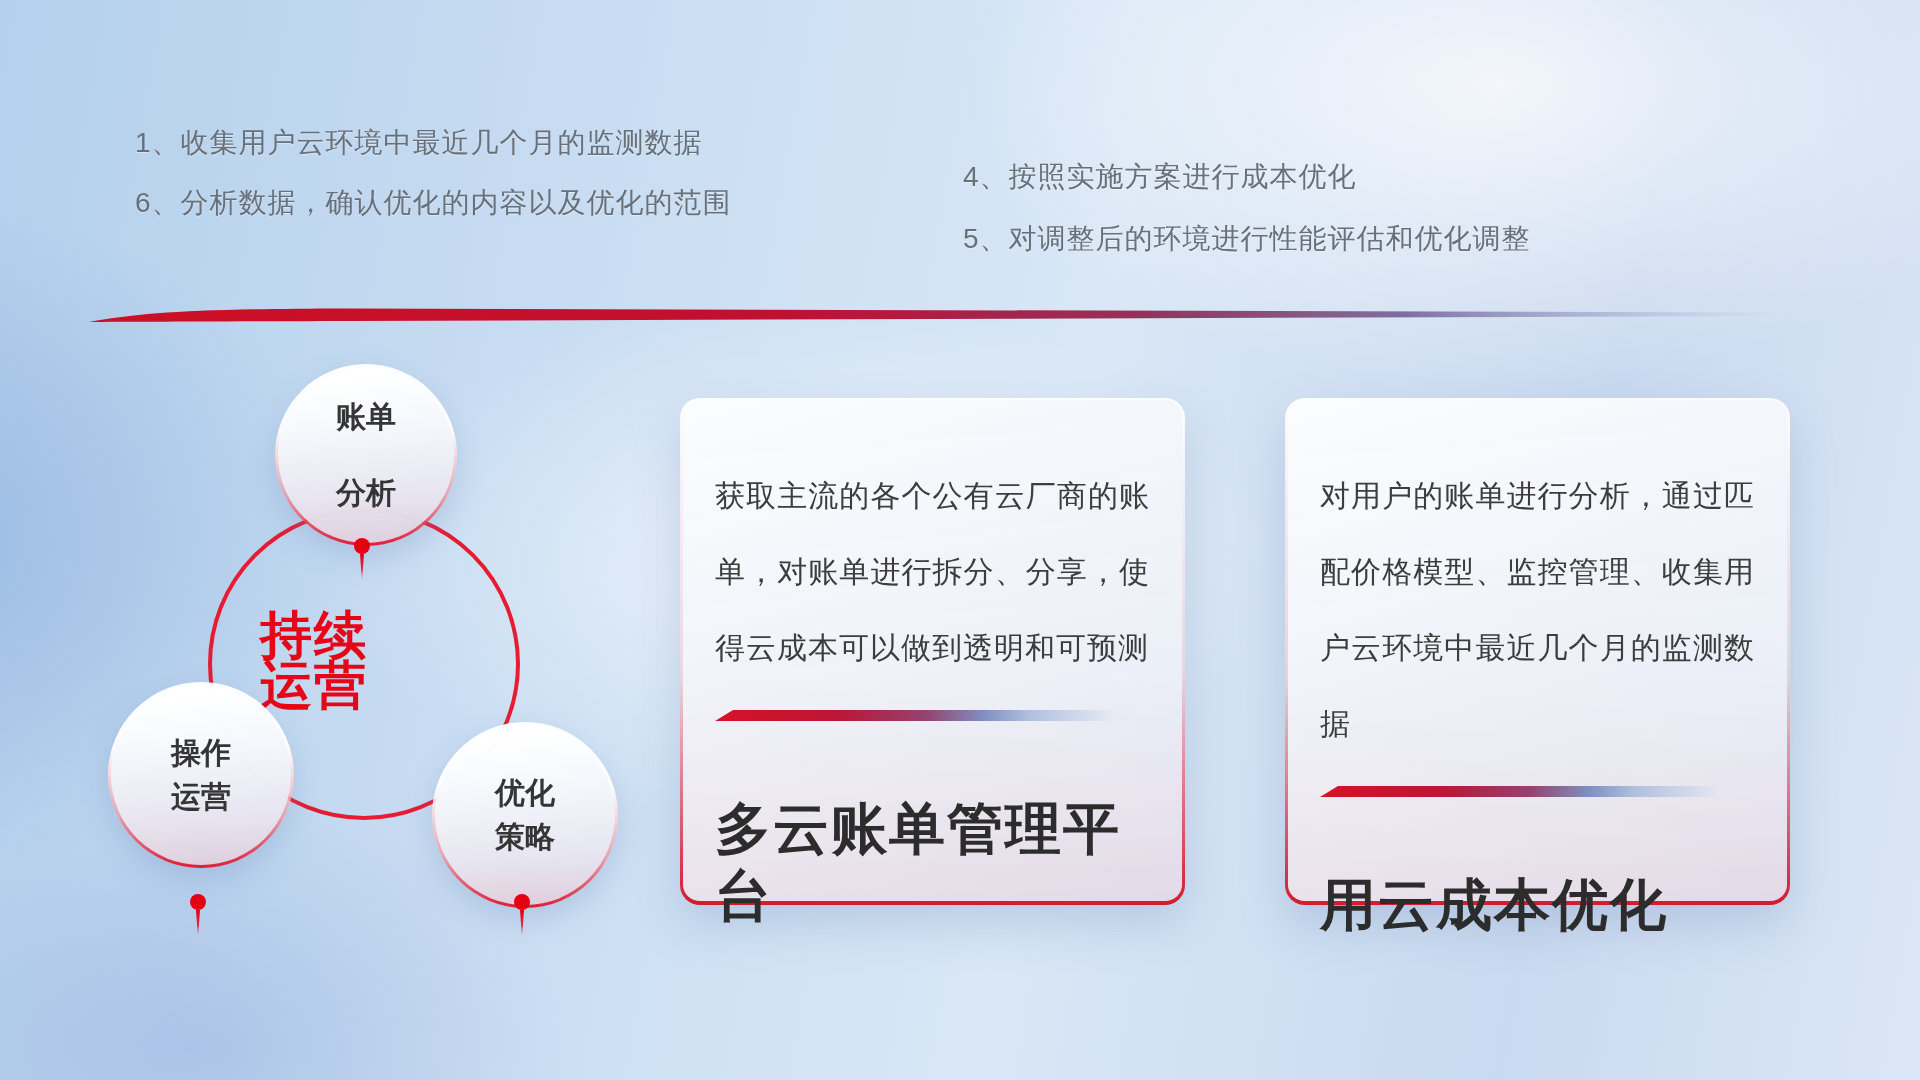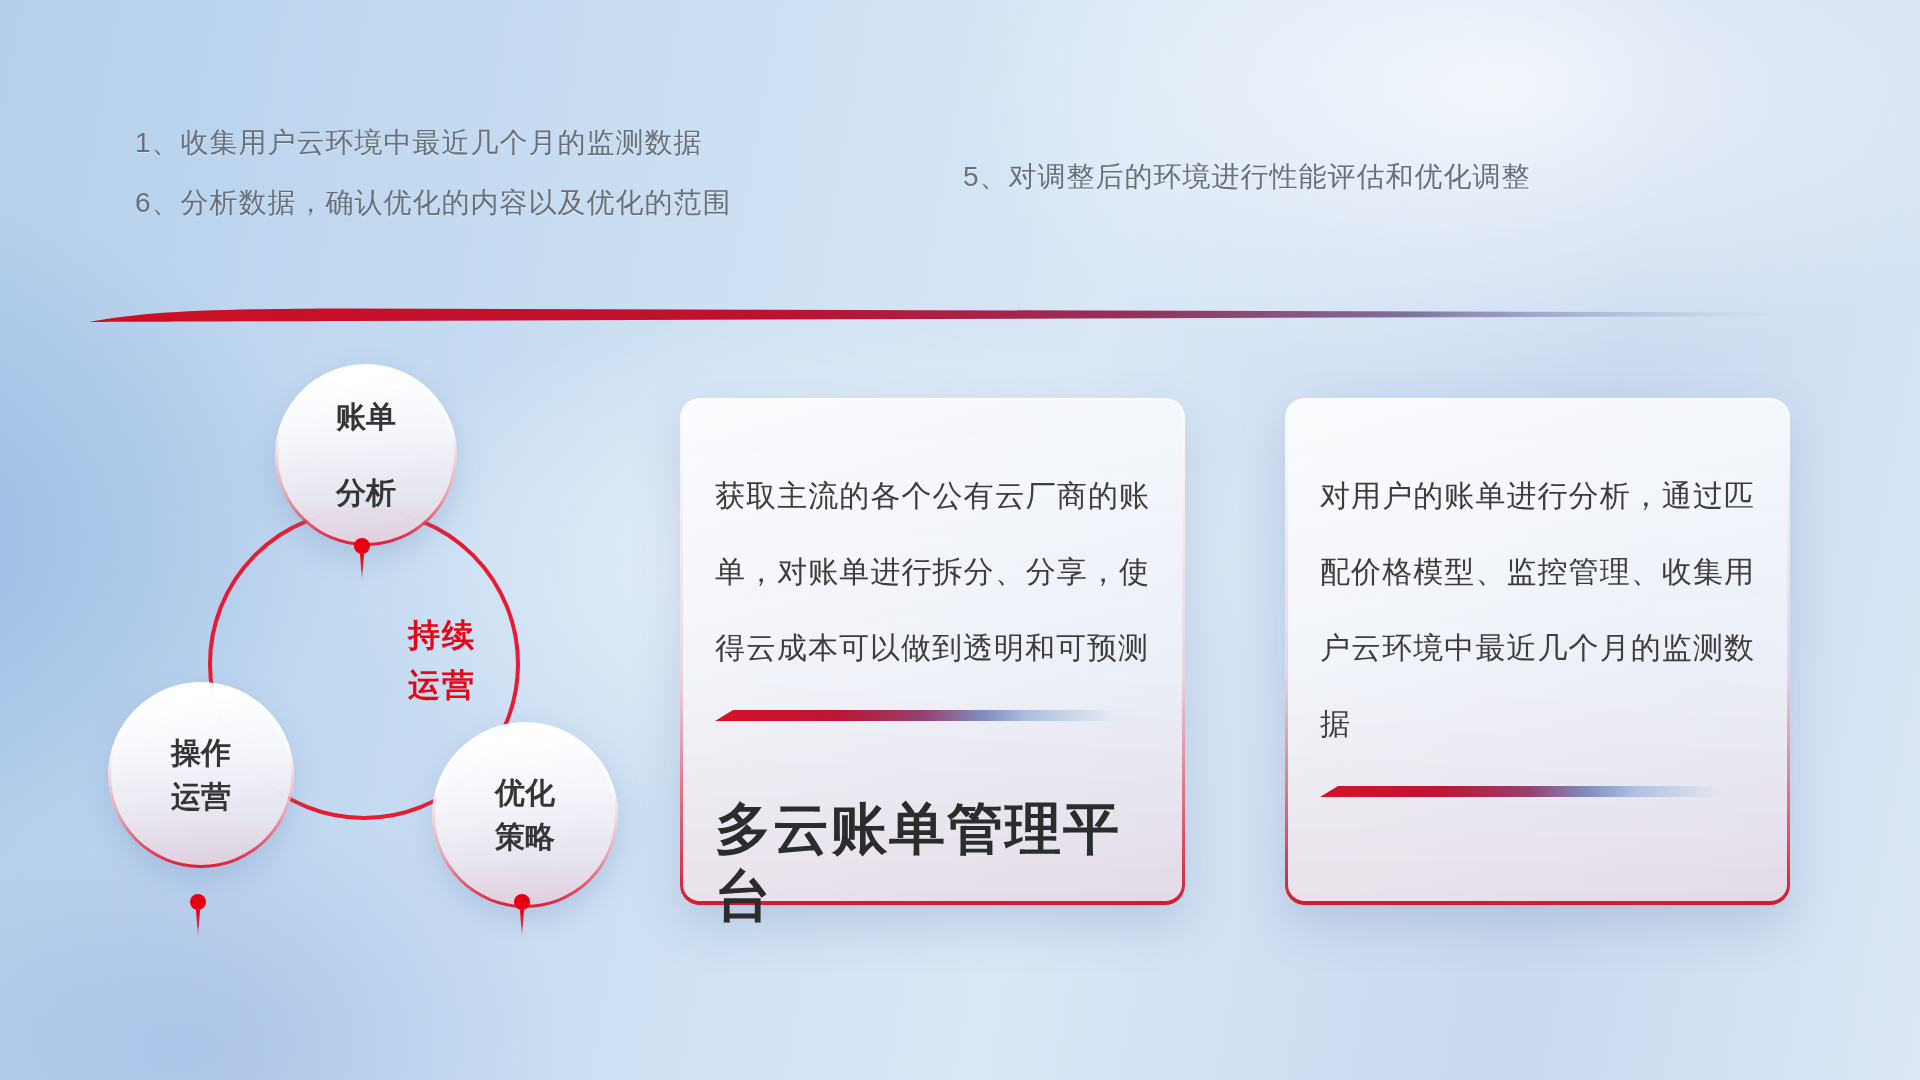--- a/index.html
+++ b/index.html
@@ -24,22 +24,22 @@
   .node{position:absolute;border-radius:50%;display:flex;flex-direction:column;
     align-items:center;justify-content:center;text-align:center;
     font-weight:600;color:#353535;border:3px solid transparent;
     background:
       linear-gradient(172deg, rgba(255,255,255,0.95) 10%, rgba(233,238,248,0.9) 65%, rgba(221,228,242,0.88) 100%) padding-box,
       linear-gradient(to bottom, rgba(255,255,255,0.95) 35%, rgba(238,150,160,0.8) 72%, rgba(223,18,44,0.95) 100%) border-box;
     box-shadow:0 12px 28px rgba(110,140,190,0.28);}
   .node-top{left:275px;top:364px;width:176px;height:176px;font-size:30px;line-height:44px;gap:32px;}
   .node-bl{left:108px;top:682px;width:180px;height:180px;font-size:30px;line-height:44px;}
   .node-br{left:432px;top:722px;width:180px;height:180px;font-size:30px;line-height:44px;}
-  .center-label{position:absolute;left:276px;top:610px;width:200px;text-align:right;
-    font-size:32px;line-height:50px;font-weight:800;color:#e60617;letter-spacing:2px;}
+  .center-label{position:absolute;left:260px;top:610px;width:200px;text-align:left;
+    font-size:52px;line-height:50px;font-weight:800;color:#e60617;letter-spacing:2px;}
   .pin-dot{position:absolute;width:16px;height:16px;border-radius:50%;background:#e60012;z-index:4;}
   .pin-tail{position:absolute;width:4px;height:28px;z-index:4;
     background:linear-gradient(#e60012 0%, rgba(230,0,18,0.8) 55%, rgba(230,0,18,0) 100%);
     clip-path:polygon(0 0,100% 0,50% 100%);}
 
   
   .card{position:absolute;top:398px;width:505px;height:507px;border-radius:20px;
     box-sizing:border-box;padding:58px 32px 0;
     border:solid transparent;border-width:2px 3px 4px;
     background:
@@ -57,20 +57,21 @@
     font-weight:700;color:#2c2c2c;letter-spacing:2px;}
 </style>
 </head>
 <body>
 
 <div class="steps steps-left">
   <div>1、收集用户云环境中最近几个月的监测数据</div>
   <div>6、分析数据，确认优化的内容以及优化的范围</div>
 </div>
 <div class="steps steps-right">
+  <div>4、按照实施方案进行成本优化</div>
   <div>5、对调整后的环境进行性能评估和优化调整</div>
 </div>
 
 <svg class="swoosh" viewBox="0 0 1705 22" aria-hidden="true">
   <defs>
     <linearGradient id="swooshGrad" x1="0" y1="0" x2="1" y2="0">
       <stop offset="0" stop-color="#cd0f25"></stop>
       <stop offset="0.40" stop-color="#c01030"></stop>
       <stop offset="0.62" stop-color="#95305a"></stop>
       <stop offset="0.78" stop-color="#7f6f9e"></stop>
@@ -110,13 +111,14 @@
 
 <div class="card card-1">
   <div class="card-body">获取主流的各个公有云厂商的账单，对账单进行拆分、分享，使得云成本可以做到透明和可预测</div>
   <div class="card-divider"></div>
   <div class="card-title">多云账单管理平台</div>
 </div>
 
 <div class="card card-2">
   <div class="card-body">对用户的账单进行分析，通过匹配价格模型、监控管理、收集用户云环境中最近几个月的监测数据</div>
   <div class="card-divider"></div>
+  <div class="card-title">用云成本优化</div>
 </div>
 
 </body></html>

